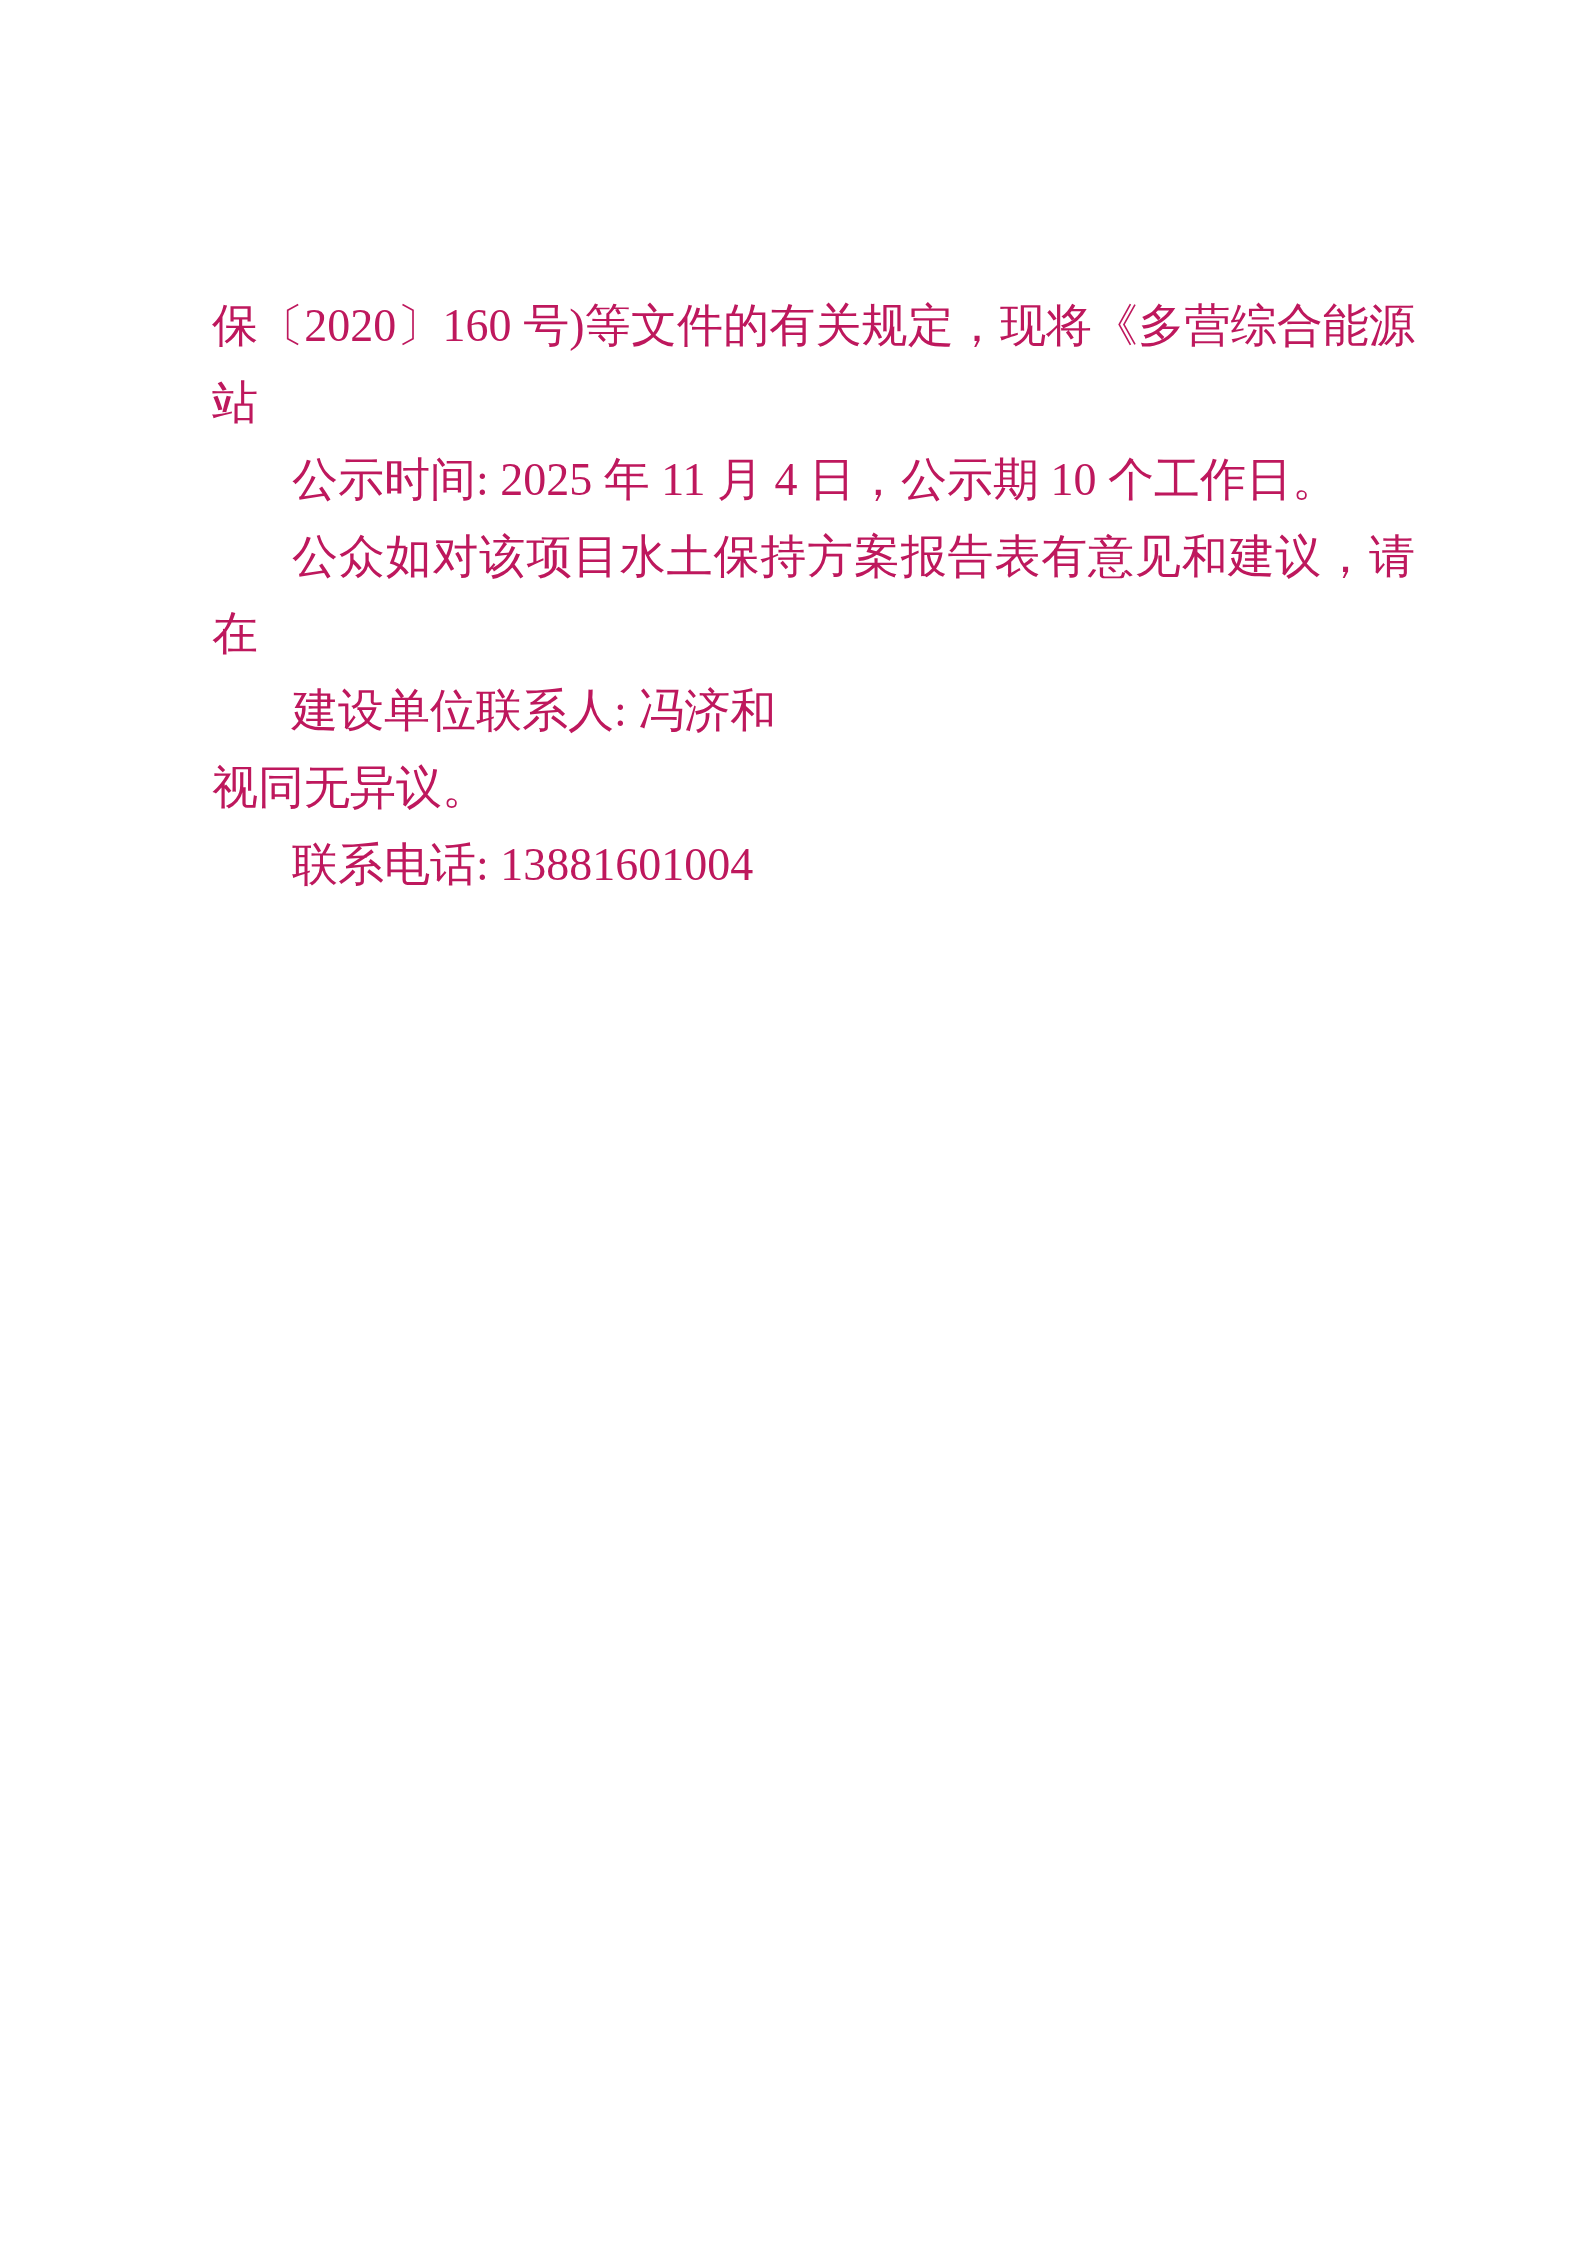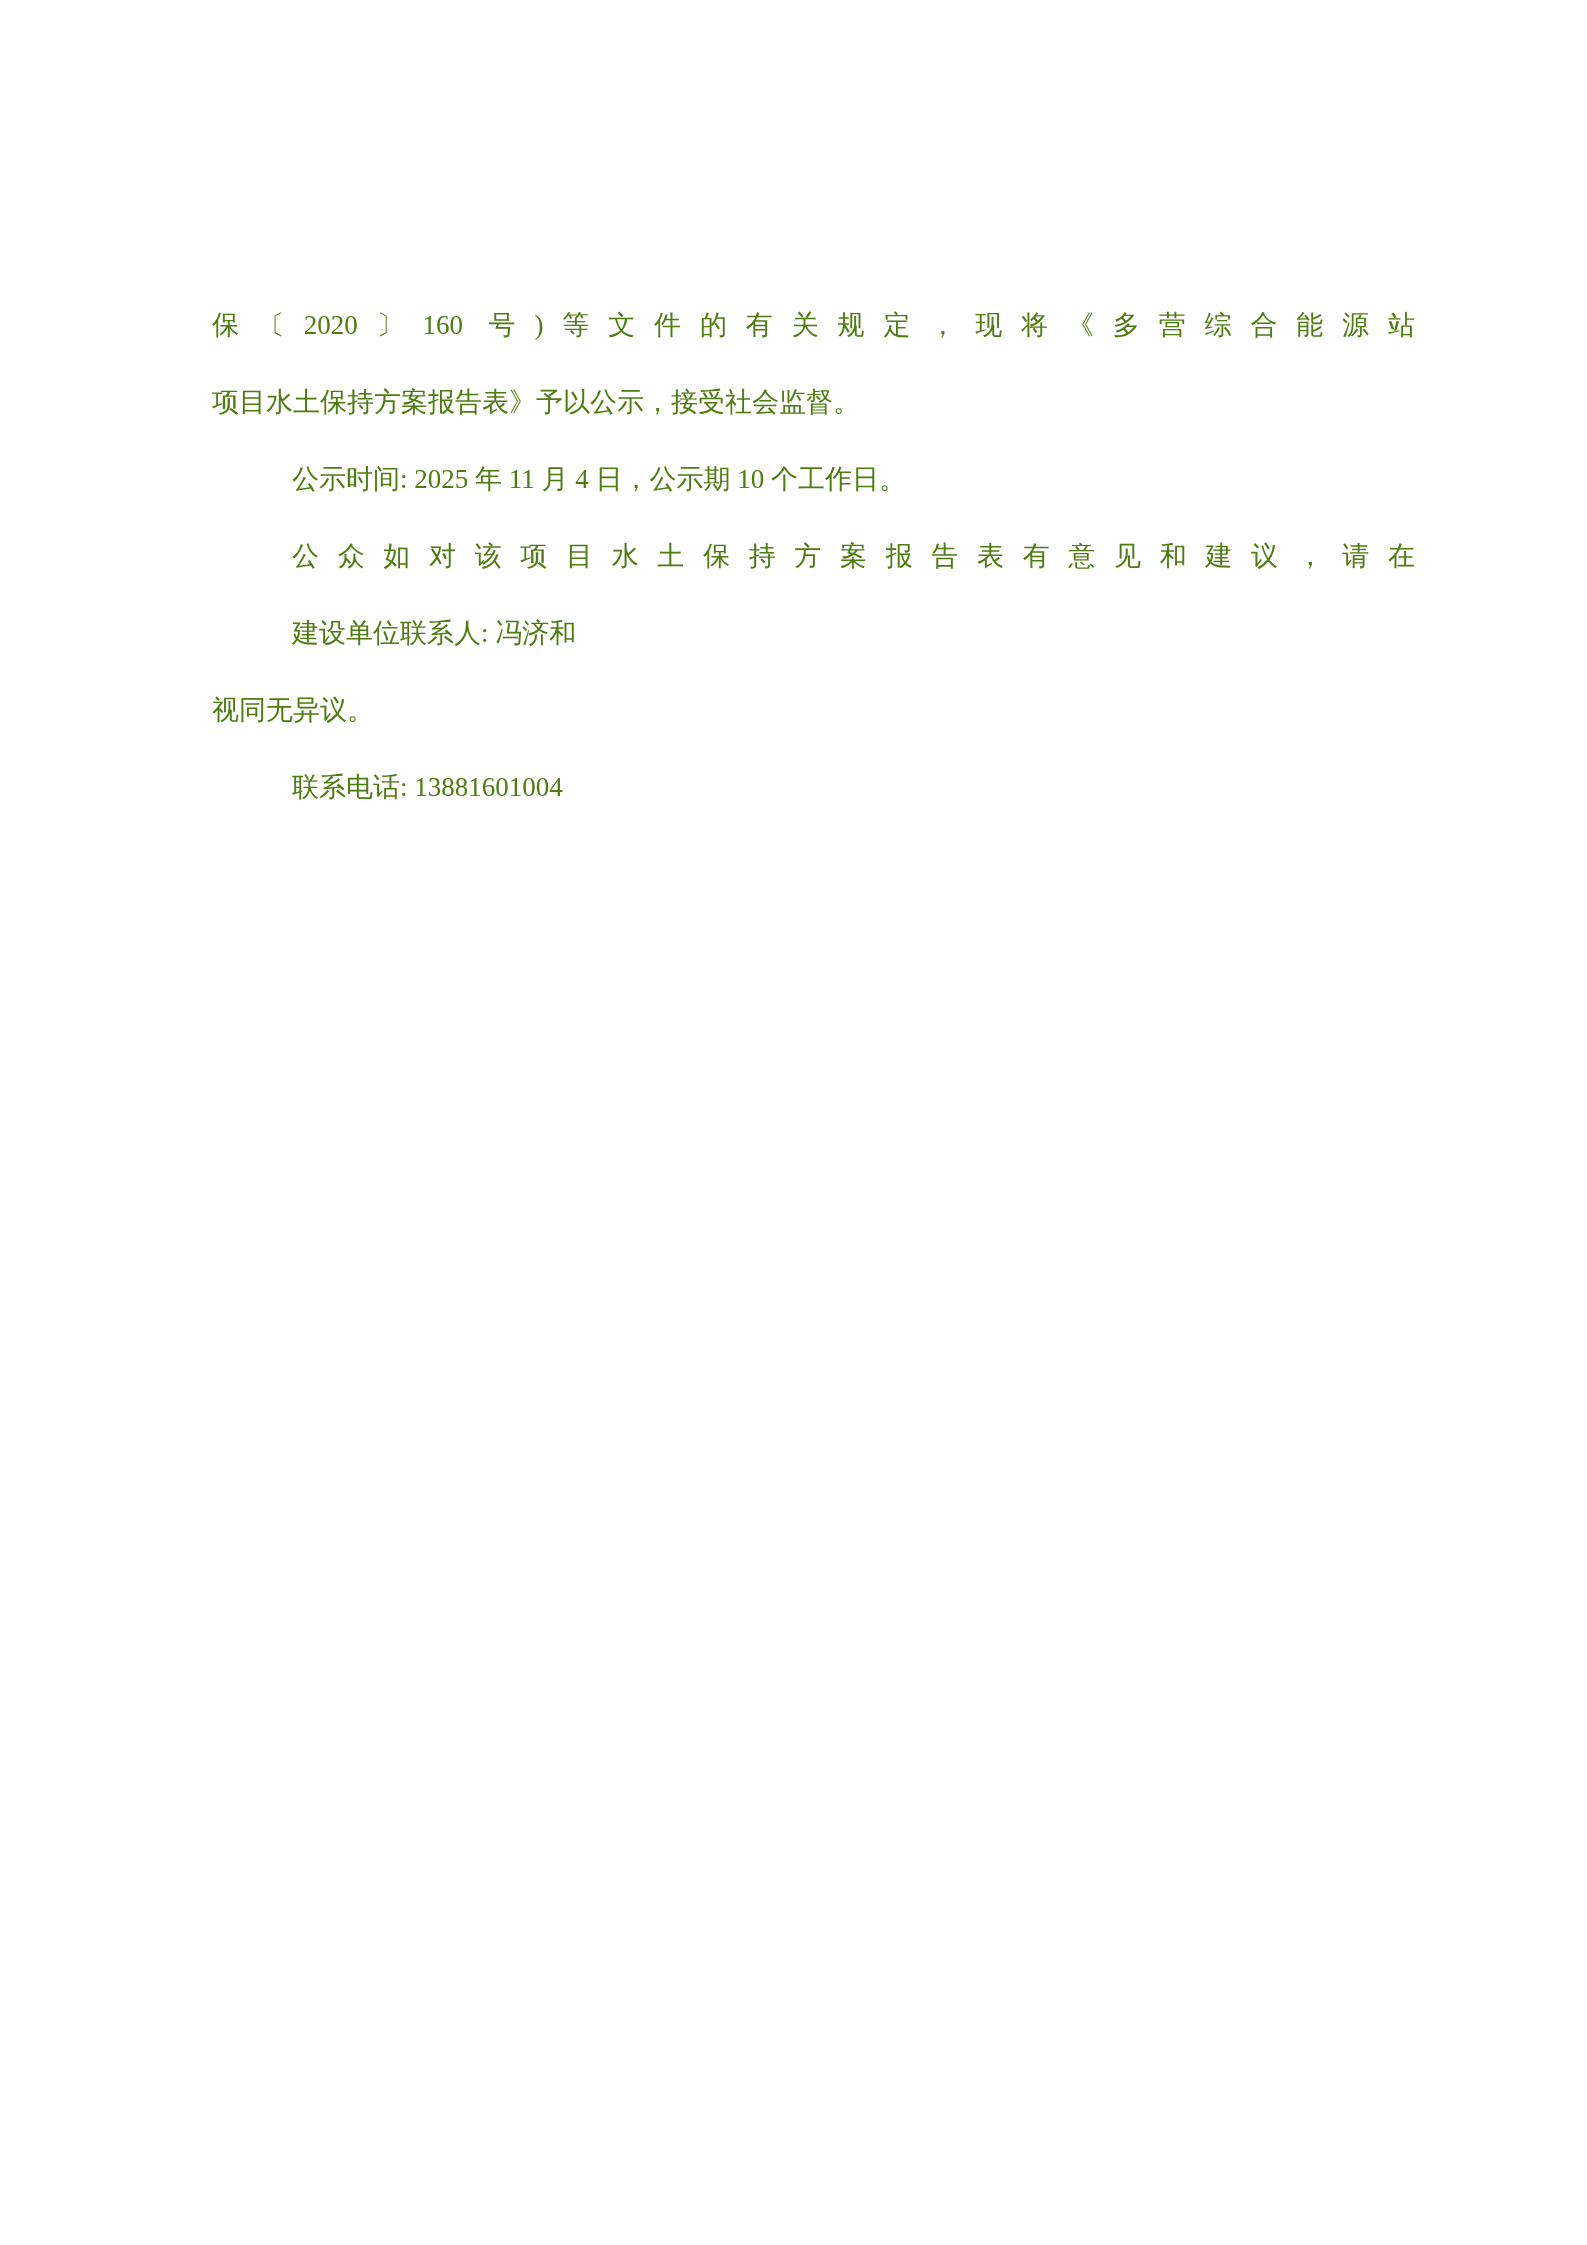--- a/index.html
+++ b/index.html
@@ -15,40 +15,39 @@
     overflow: hidden;
   }
   .doc-content {
     position: absolute;
     left: 212px;
     top: 287px;
     width: 1203px;
   }
   .line {
     font-family: "Liberation Serif", "DejaVu Serif", serif;
-    font-size: 27px;
+    font-size: 46px;
     line-height: 77px;
-    color: #4d7c0f;
+    color: #be185d;
     white-space: pre-wrap;
     text-align: left;
   }
   .line.indent {
     text-indent: 80px;
   }
   .line.justify {
     text-align: justify;
     text-align-last: justify;
   }
 </style>
 </head>
 <body>
 
 <div class="page">
   <div class="doc-content">
       <div class="line justify">保〔2020〕160 号)等文件的有关规定，现将《多营综合能源站</div>
-      <div class="line">项目水土保持方案报告表》予以公示，接受社会监督。</div>
       <div class="line indent">公示时间: 2025 年 11 月 4 日，公示期 10 个工作日。</div>
       <div class="line indent justify">公众如对该项目水土保持方案报告表有意见和建议，请在</div>
       <div class="line indent">建设单位联系人: 冯济和</div>
       <div class="line">视同无异议。</div>
       <div class="line indent">联系电话: 13881601004</div>
     </div>
 </div>
 
 </body></html>

